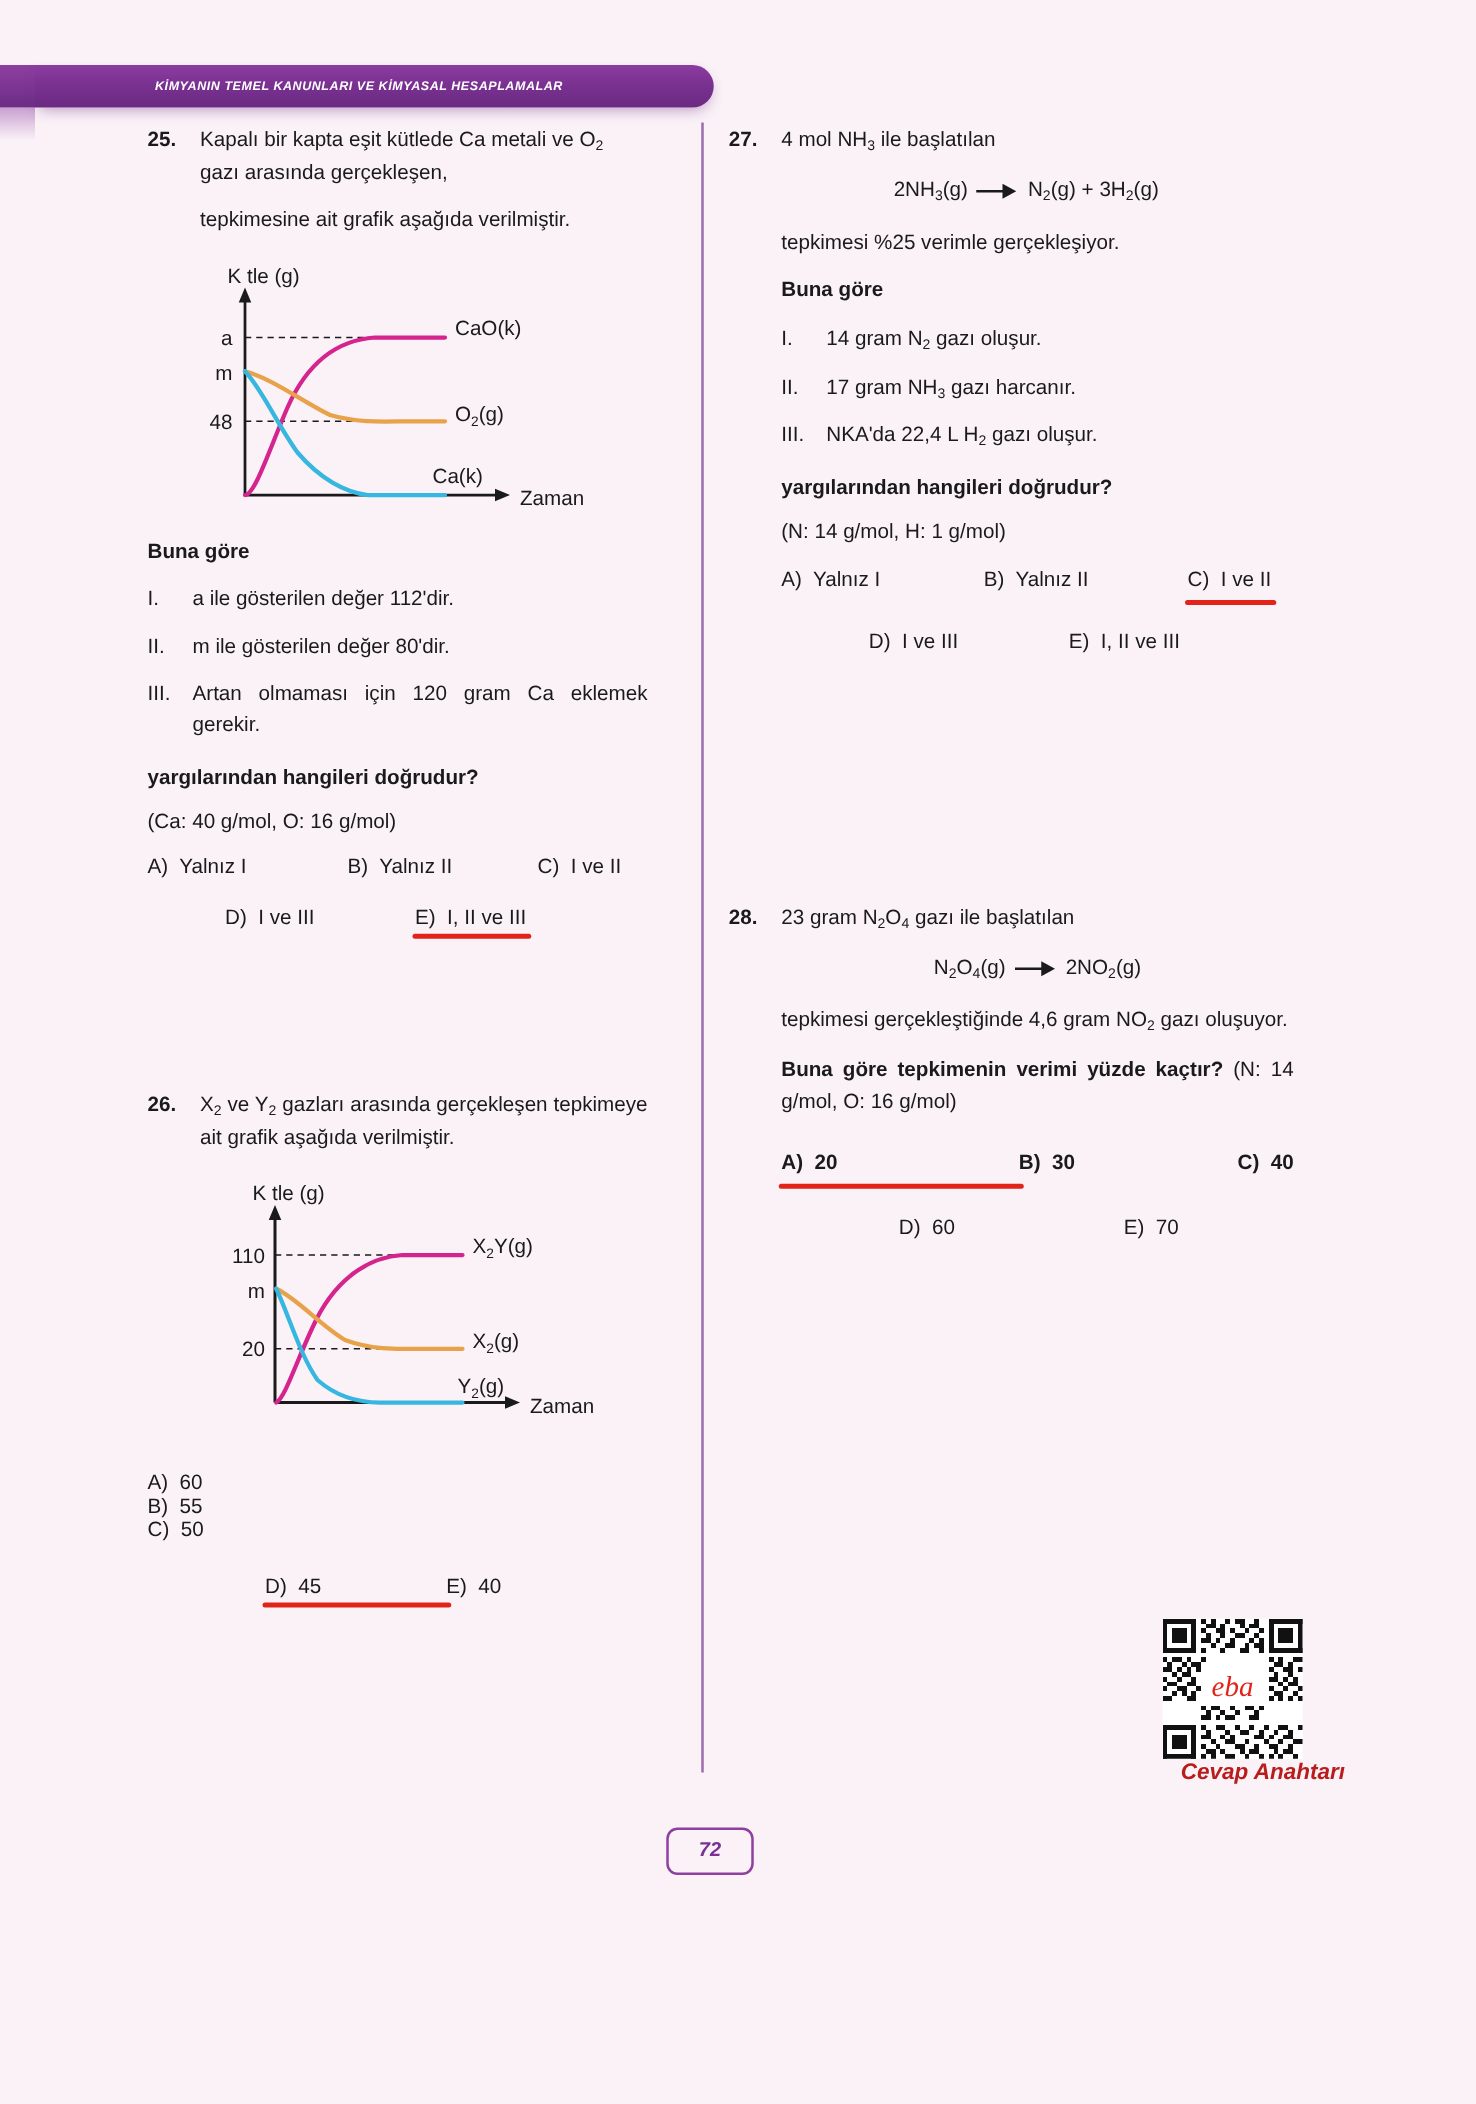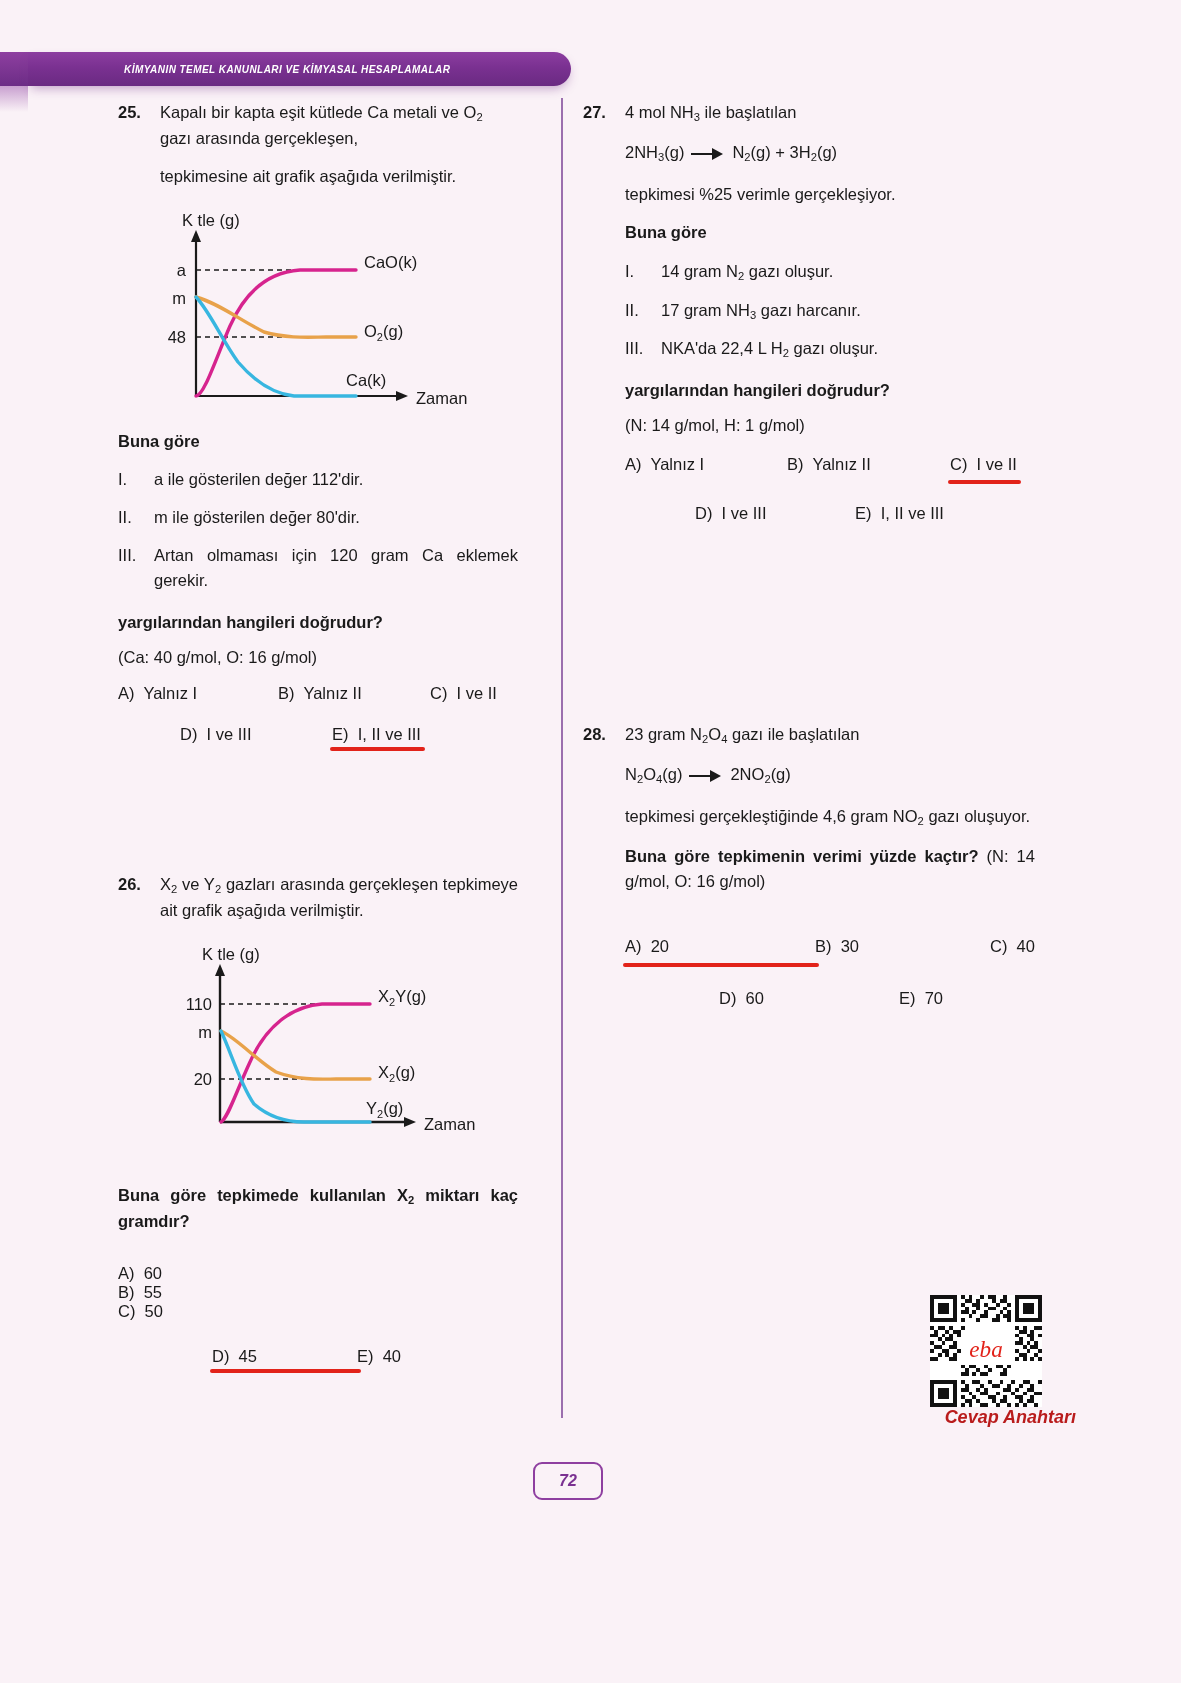--- a/index.html
+++ b/index.html
@@ -63,21 +63,21 @@
     width:42px; flex:0 0 42px;
     line-height:1.5;
   }
   .q-body { flex:1; font-size:16.5px; line-height:1.52; }
   .para { font-size:16.5px; line-height:1.52; margin:0 0 13px 0; }
   .para.just { text-align:justify; }
   .bold { font-weight:bold; }
   sub { font-size:.68em; vertical-align:-.28em; }
 
   .equation {
-    text-align:left; font-size:16.5px;
+    text-align:center; font-size:16.5px;
     margin:14px 0 16px 0;
     white-space:nowrap;
   }
   .equation.left-ind { text-align:left; padding-left:62px; }
   .arrow {
     display:inline-block; position:relative;
     width:34px; height:10px; vertical-align:middle;
     margin:0 7px;
   }
   .arrow:before {
@@ -270,23 +270,20 @@
           <path d="M45,180 C52,176 60,150 74,120 C90,84 116,64 146,62 L194,62" fill="none" stroke="#d6248e" stroke-width="3.4" stroke-linecap="round"></path>
           <path d="M45,89 C62,97 80,118 100,130 C124,139 148,137 160,137 L194,137" fill="none" stroke="#e8a24a" stroke-width="3.4" stroke-linecap="round"></path>
           <path d="M45,89 C55,110 64,142 78,162 C94,176 112,180 128,180 L194,180" fill="none" stroke="#37b6e0" stroke-width="3.4" stroke-linecap="round"></path>
           <text x="202" y="60" font-family="Liberation Sans, sans-serif" font-size="16.5" fill="#1a1a1a">X<tspan font-size="11" dy="4">2</tspan><tspan dy="-4">Y(g)</tspan></text>
           <text x="202" y="136" font-family="Liberation Sans, sans-serif" font-size="16.5" fill="#1a1a1a">X<tspan font-size="11" dy="4">2</tspan><tspan dy="-4">(g)</tspan></text>
           <text x="190" y="172" font-family="Liberation Sans, sans-serif" font-size="16.5" fill="#1a1a1a">Y<tspan font-size="11" dy="4">2</tspan><tspan dy="-4">(g)</tspan></text>
           <text x="248" y="188" font-family="Liberation Sans, sans-serif" font-size="16.5" fill="#1a1a1a">Zaman</text>
         </svg>
       </div>
 
-      <div class="para bold just" style="margin-top:36px;">
-        <span>Buna göre tepkimede kullanılan X</span><sub>2</sub><span> miktarı kaç gramdır?</span>
-      </div>
 
       <div class="opt-row n1" style="margin-top:30px;flex-direction:column;">
         <span class="opt o1">
           <span>A)</span>&nbsp;
           <span>60</span>
         </span>
         <span class="opt o2">
           <span>B)</span>&nbsp;
           <span>55</span>
         </span>
@@ -380,21 +377,21 @@
             <span>N</span><sub>2</sub><span>O</span><sub>4</sub><span>(g)</span><span class="arrow"></span><span>2NO</span><sub>2</sub><span>(g)</span>
           </div>
           <div class="para just">
             <span>tepkimesi gerçekleştiğinde 4,6 gram NO</span><sub>2</sub><span> gazı oluşuyor.</span>
           </div>
           <div class="para bold just" style="margin-top:14px;">
             <span>Buna göre tepkimenin verimi yüzde kaçtır?</span>
             <span class="bold" style="font-weight:normal;">(N: 14 g/mol, O: 16 g/mol)</span>
           </div>
 
-          <div class="opt-row n1" style="margin-top:40px;">
+          <div class="opt-row n1" style="margin-top:24px;font-weight:bold;">
             <span class="opt o1">
               <span>A)</span>&nbsp;
               <span>20</span>
               <span class="u"></span>
             </span>
             <span class="opt o2">
               <span>B)</span>&nbsp;
               <span>30</span>
             </span>
             <span class="opt">

